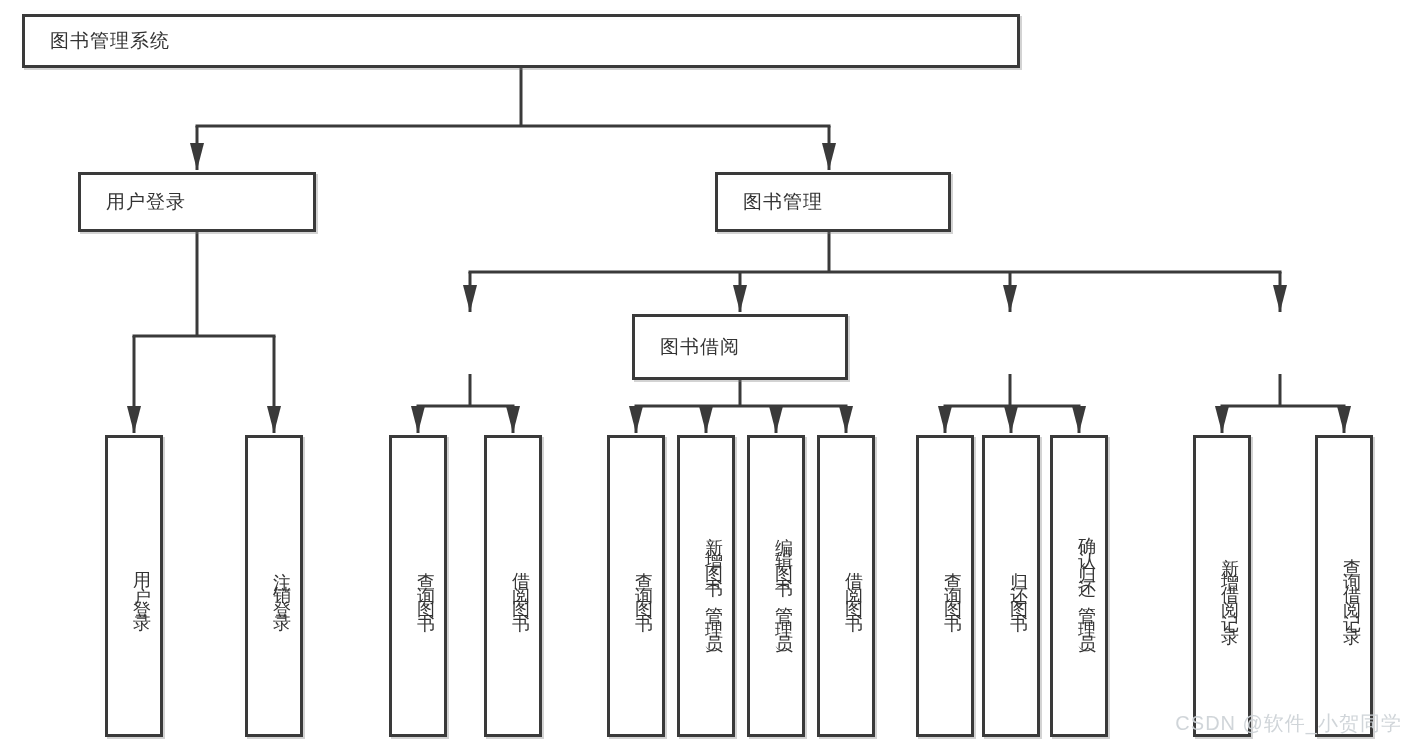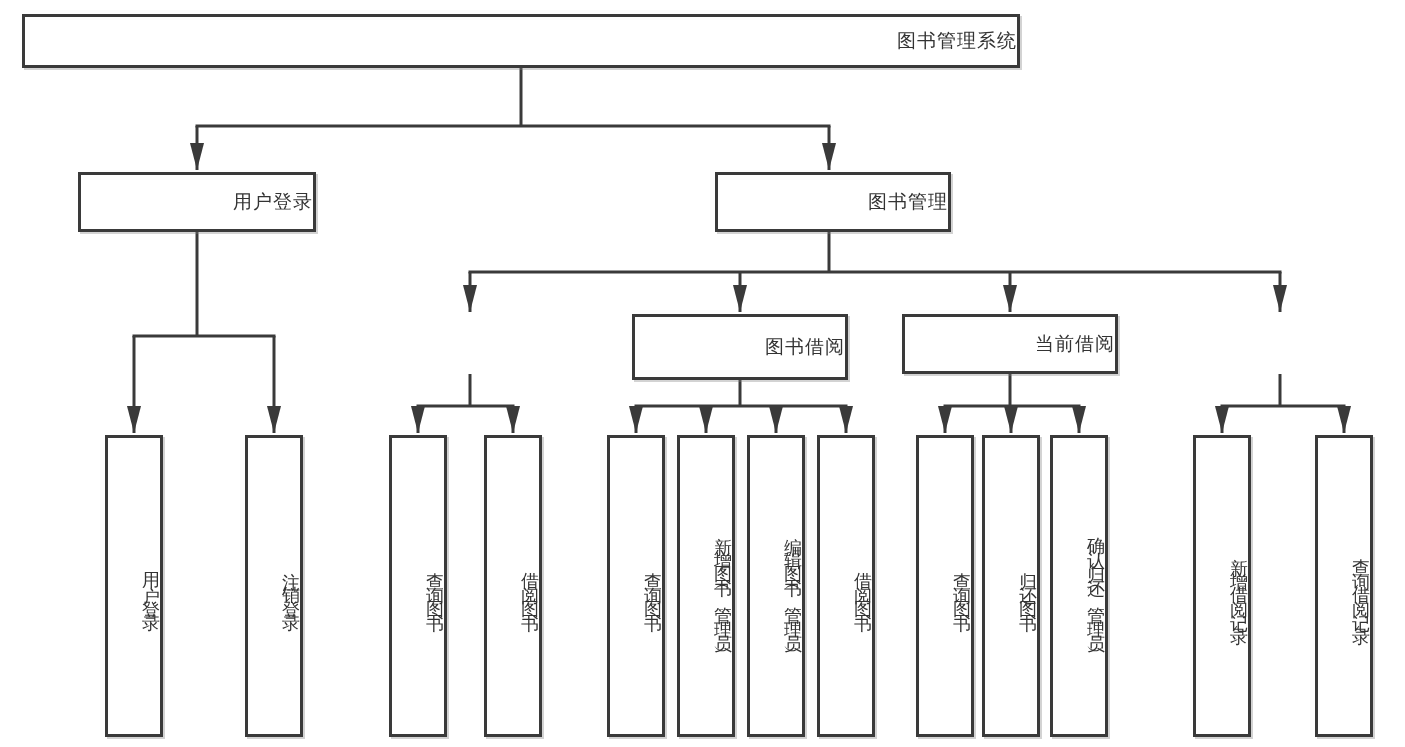--- a/index.html
+++ b/index.html
@@ -20,21 +20,21 @@
     width: 1405px; height: 747px;
     z-index: 1;
   }
   .box {
     position: absolute;
     background: #ffffff;
     border: 3px solid #3a3a3a;
     box-shadow: 2px 2px 0 rgba(130,130,130,0.35);
     display: flex;
     align-items: center;
-    justify-content: flex-end;
+    justify-content: flex-start;
     z-index: 2;
     color: #333333;
     padding-left: 25px;
   }
   .box.h span {
     font-size: 19px;
     letter-spacing: 1px;
     white-space: nowrap;
   }
   .box.v span {
@@ -116,23 +116,20 @@
   <div class="box h" style="left:78px; top:172px; width:238px; height:60px">
     <span>用户登录</span>
   </div>
   <div class="box h" style="left:715px; top:172px; width:236px; height:60px">
     <span>图书管理</span>
   </div>
 
   <div class="box h" style="left:632px; top:314px; width:216px; height:66px">
     <span>图书借阅</span>
   </div>
-  <div class="box h" style="left:902px; top:314px; width:216px; height:60px">
-    <span>当前借阅</span>
-  </div>
 
   <div class="box v" style="left:105px; top:435px; width:58px; height:302px">
     <span>用户登录</span>
   </div>
   <div class="box v" style="left:245px; top:435px; width:58px; height:302px">
     <span>注销登录</span>
   </div>
 
   <div class="box v" style="left:389px; top:435px; width:58px; height:302px">
     <span>查询图书</span>
@@ -164,14 +161,15 @@
     <span>确认归还（管理员）</span>
   </div>
 
   <div class="box v" style="left:1193px; top:435px; width:58px; height:302px">
     <span>新增借阅记录</span>
   </div>
   <div class="box v" style="left:1315px; top:435px; width:58px; height:302px">
     <span>查询借阅记录</span>
   </div>
 
+  <div class="watermark">CSDN @软件_小贺同学</div>
 
 </div>
 
 </body></html>

